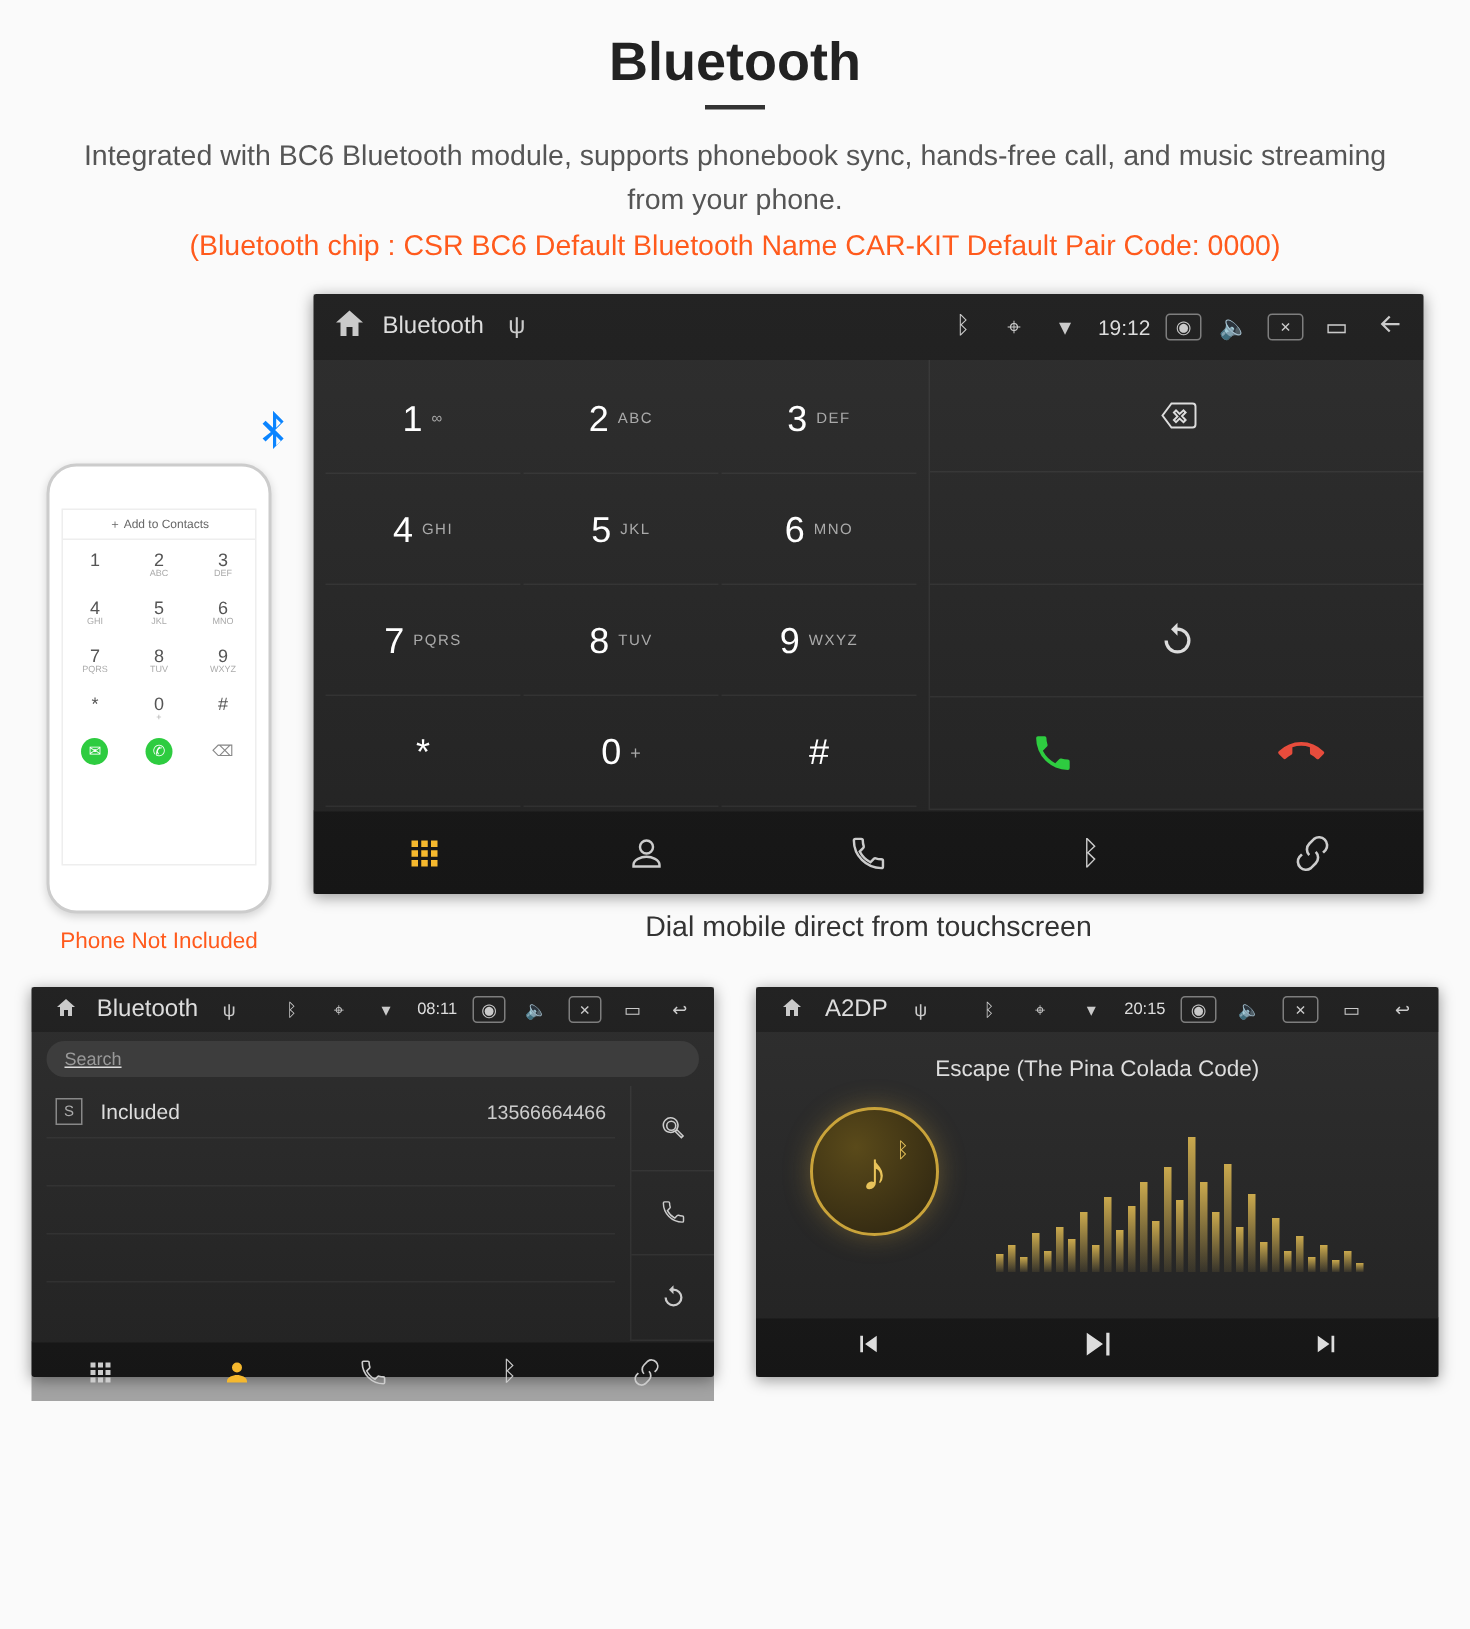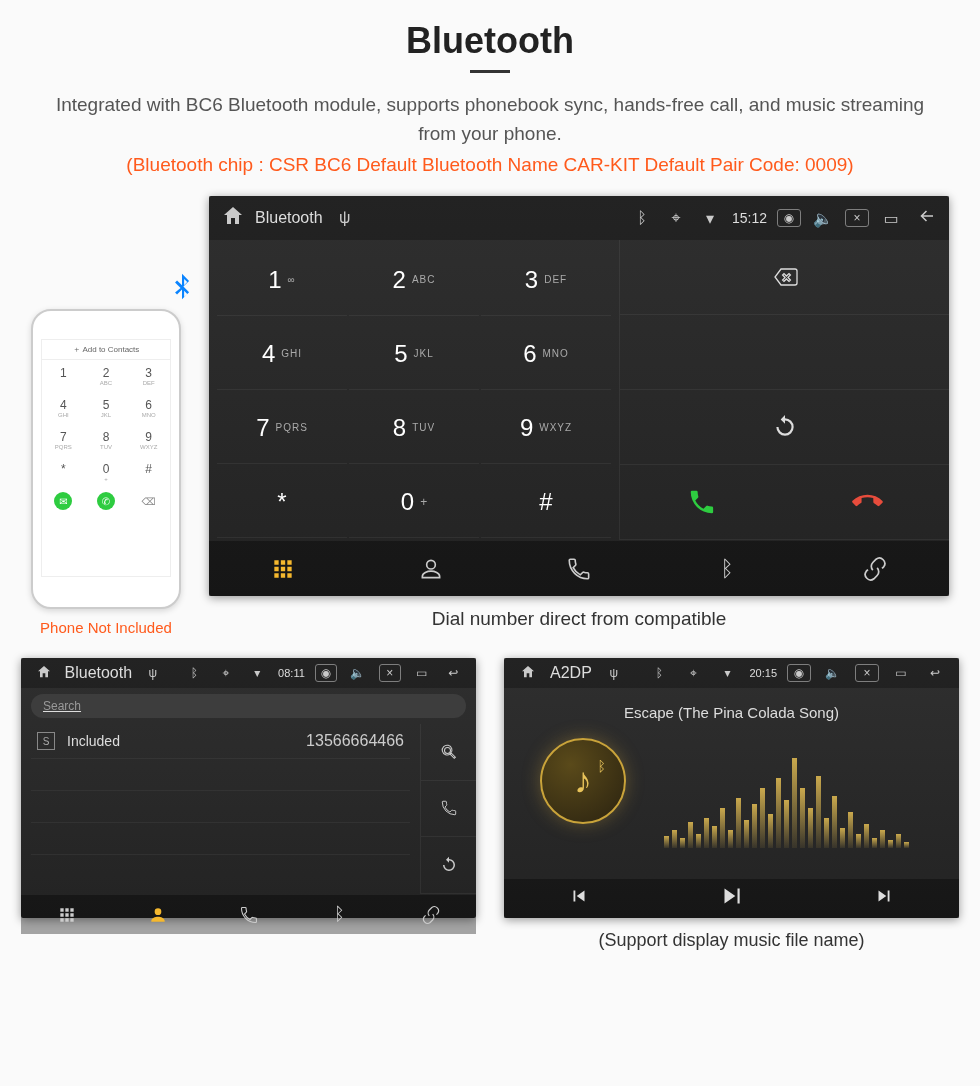--- a/index.html
+++ b/index.html
@@ -175,21 +175,21 @@
   .contact-row {
     display:flex; align-items:center; gap:12px;
     padding:8px 6px; font-size:14px; color:#ddd;
     border-bottom:1px solid rgba(255,255,255,.05);
   }
   .contact-row .badge {
     width:18px; height:18px; border:1px solid #888; color:#aaa;
     display:inline-flex; align-items:center; justify-content:center;
     font-size:10px;
   }
-  .contact-row .phone-num { margin-left:auto; color:#ccc; font-size:16px;}
+  .contact-row .phone-num { margin-left:auto; color:#ccc; font-size:13px;}
   .clist-empty { height:32px; border-bottom:1px solid rgba(255,255,255,.05);}
   .contacts-side {
     width:56px; display:grid; grid-template-rows:repeat(3,1fr);
     border-left:1px solid rgba(255,255,255,.06);
   }
   .contacts-side div {
     display:flex; align-items:center; justify-content:center;
     font-size:18px; color:#ccc; border-bottom:1px solid rgba(255,255,255,.06);
   }
   .unit-small .bottom-tabs { height:40px; }
@@ -229,21 +229,21 @@
 
   
   svg { fill: currentColor; }
 </style>
 </head>
 <body>
 
 <div class="page-title">Bluetooth</div>
 <div class="title-underline"></div>
 <div class="page-desc">Integrated with BC6 Bluetooth module, supports phonebook sync, hands-free call, and music streaming from your phone.</div>
-<div class="page-specs">(Bluetooth chip : CSR BC6     Default Bluetooth Name CAR-KIT     Default Pair Code: 0009)</div>
+<div class="page-specs">(Bluetooth chip : CSR BC6     Default Bluetooth Name CAR-KIT     Default Pair Code: 0000)</div>
 
 <div class="main-row">
 
   <div class="phone-col">
     <div class="phone">
       <div class="bt-float">
         <svg viewBox="0 0 24 24" width="34" height="34">
             <path d="M12 2l5 5-4 4 4 4-5 5V13l-3.5 3.5-1.4-1.4L11 12 7.1 8.1l1.4-1.4L12 10V2zm1.5 3.6V10l2.2-2.2-2.2-2.2zm0 8.4v4.4l2.2-2.2L13.5 14z"></path>
           </svg>
       </div>
@@ -278,21 +278,21 @@
       <div class="statusbar">
         <span class="sicon"><svg viewBox="0 0 24 24">
               <path d="M12 3l9 8h-3v9h-4v-6h-4v6H6v-9H3z"></path>
             </svg></span>
         <span class="title">Bluetooth</span>
         <span class="sicon">ψ</span>
         <span class="spacer"></span>
         <span class="sicon">ᛒ</span>
         <span class="sicon">⌖</span>
         <span class="sicon">▾</span>
-        <span>15:12</span>
+        <span>19:12</span>
         <span class="sicon boxed">◉</span>
         <span class="sicon">🔈</span>
         <span class="sicon boxed">×</span>
         <span class="sicon">▭</span>
         <span class="sicon"><svg viewBox="0 0 24 24" width="28" height="18">
               <path d="M20 11H7l5-5-1.4-1.4L3.2 12l7.4 7.4L12 18l-5-5h13z"></path>
             </svg></span>
       </div>
 
       <div class="dialer-body">
@@ -388,21 +388,21 @@
             </svg>
           </div>
         <div class="btab">ᛒ</div>
         <div class="btab">
             <svg viewBox="0 0 24 24">
               <path d="M10 13a5 5 0 0 1 0-7l3-3a5 5 0 0 1 7 7l-1.5 1.5M14 11a5 5 0 0 1 0 7l-3 3a5 5 0 0 1-7-7L5.5 12.5" fill="none" stroke="currentColor" stroke-width="1.6"></path>
             </svg>
           </div>
       </div>
     </div>
-    <div class="caption">Dial number direct from compatible</div>
+    <div class="caption">Dial mobile direct from touchscreen</div>
   </div>
 </div>
 
 <div class="bottom-row">
 
   <div>
     <div class="unit unit-small">
       <div class="statusbar">
         <span class="sicon"><svg viewBox="0 0 24 24" width="16" height="16">
               <path d="M12 3l9 8h-3v9h-4v-6h-4v6H6v-9H3z"></path>
@@ -491,21 +491,21 @@
         <span class="sicon">⌖</span>
         <span class="sicon">▾</span>
         <span>20:15</span>
         <span class="sicon boxed">◉</span>
         <span class="sicon">🔈</span>
         <span class="sicon boxed">×</span>
         <span class="sicon">▭</span>
         <span class="sicon">↩</span>
       </div>
       <div class="music-body">
-        <div class="track-title">Escape (The Pina Colada Song)</div>
+        <div class="track-title">Escape (The Pina Colada Code)</div>
         <div class="music-icon">♪<span style="font-size:14px;position:absolute;right:18px;top:18px">ᛒ</span></div>
         <div class="eq" id="eq">
             <span style="height: 12px;"></span>
             <span style="height: 18px;"></span>
             <span style="height: 10px;"></span>
             <span style="height: 26px;"></span>
             <span style="height: 14px;"></span>
             <span style="height: 30px;"></span>
             <span style="height: 22px;"></span>
             <span style="height: 40px;"></span>
@@ -540,16 +540,15 @@
             </svg></span>
         <span><svg viewBox="0 0 24 24" width="26" height="26">
               <path d="M6 5l10 7-10 7zM18 5h2v14h-2z"></path>
             </svg></span>
         <span><svg viewBox="0 0 24 24" width="22" height="22">
               <path d="M16 6h2v12h-2zM6 6l8.5 6L6 18z"></path>
             </svg></span>
       </div>
     </div>
     <div class="caption">
-      <span class="sub">(Support display music file name)</span>
     </div>
   </div>
 </div>
 
 </body></html>

